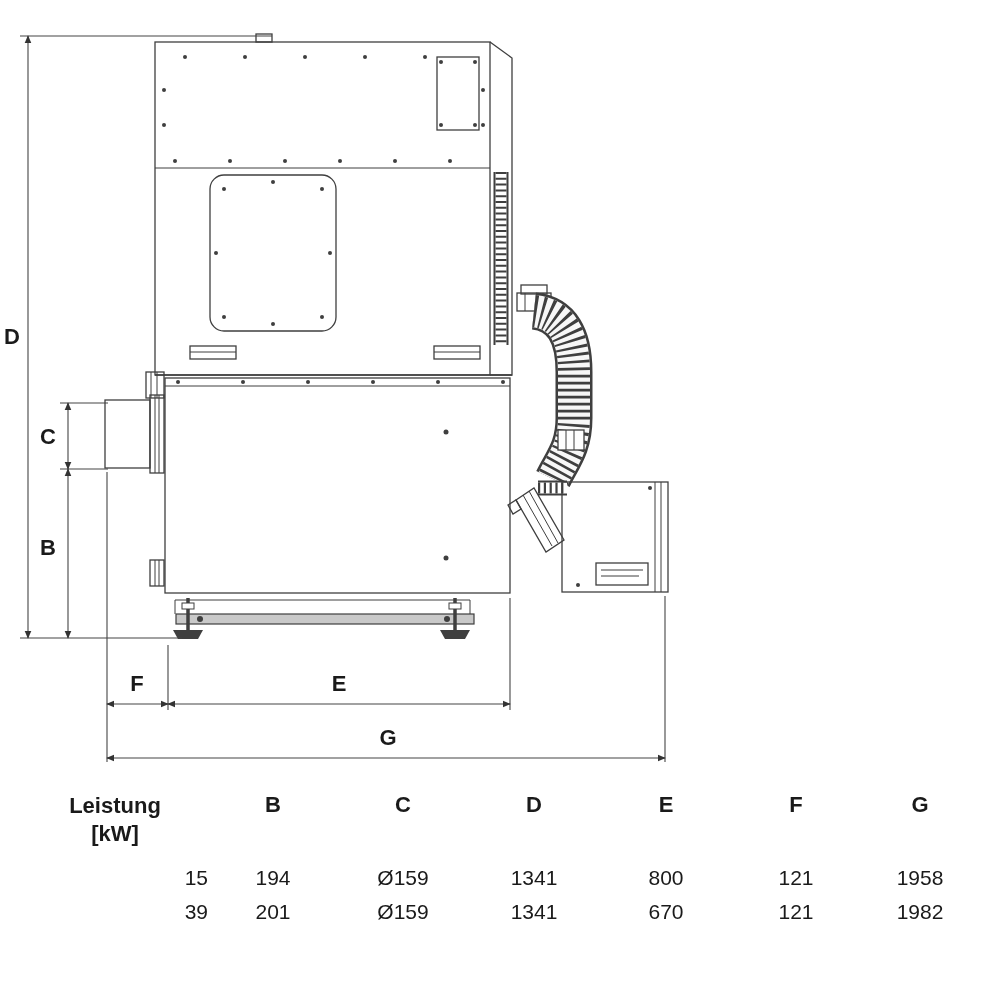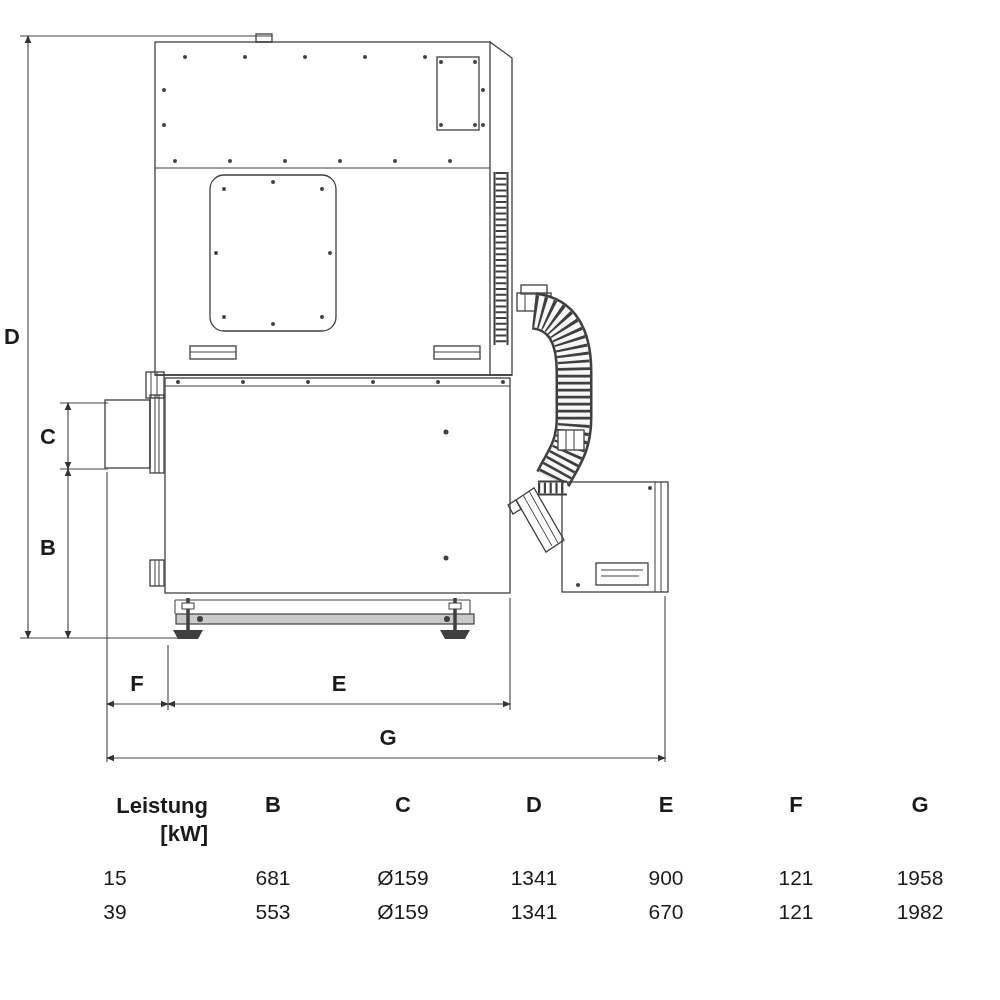--- a/index.html
+++ b/index.html
@@ -7,23 +7,23 @@
   .page{width:1000px;height:1000px;position:relative;background:#fff;}
   svg.drawing{display:block;}
   .outline{stroke:#3f3f3f;stroke-width:1.3;fill:none;}
   .thin{stroke:#3f3f3f;stroke-width:1;fill:none;}
   .dot{fill:#3f3f3f;stroke:none;}
   .dim{stroke:#444;stroke-width:1.1;fill:none;}
   .dim-label{font-family:"Liberation Sans", sans-serif;font-size:22px;font-weight:bold;fill:#1a1a1a;}
   .table-wrap{position:absolute;left:22px;top:788px;width:958px;}
   table.dims{border-collapse:collapse;width:958px;table-layout:fixed;}
   table.dims th{font-size:22px;font-weight:bold;text-align:center;vertical-align:top;padding:4px 0 14px 0;}
-  table.dims th.left{text-align:right;line-height:1.25;}
+  table.dims th.left{text-align:center;line-height:1.25;}
   table.dims td{font-size:21px;font-weight:normal;text-align:center;padding:5px 0;}
-  table.dims td.left{text-align:center;}
+  table.dims td.left{text-align:right;}
 </style>
 </head>
 <body>
 
 <div class="page">
 
   <svg class="drawing" width="1000" height="778" viewBox="0 0 1000 778" xmlns="http://www.w3.org/2000/svg">
     <defs>
       <marker id="arr" viewBox="0 0 10 10" refX="8.5" refY="5" markerWidth="7.5" markerHeight="7.5" orient="auto-start-reverse">
         <path d="M0,1 L9.5,5 L0,9 Z" fill="#333"></path>
@@ -236,30 +236,30 @@
           <th>C</th>
           <th>D</th>
           <th>E</th>
           <th>F</th>
           <th>G</th>
         </tr>
       </thead>
       <tbody>
         <tr>
           <td class="left">15</td>
-          <td>681</td>
+          <td>194</td>
           <td>Ø159</td>
           <td>1341</td>
-          <td>900</td>
+          <td>800</td>
           <td>121</td>
           <td>1958</td>
         </tr>
         <tr>
           <td class="left">39</td>
-          <td>553</td>
+          <td>201</td>
           <td>Ø159</td>
           <td>1341</td>
           <td>670</td>
           <td>121</td>
           <td>1982</td>
         </tr>
       </tbody>
     </table>
   </div>
 

